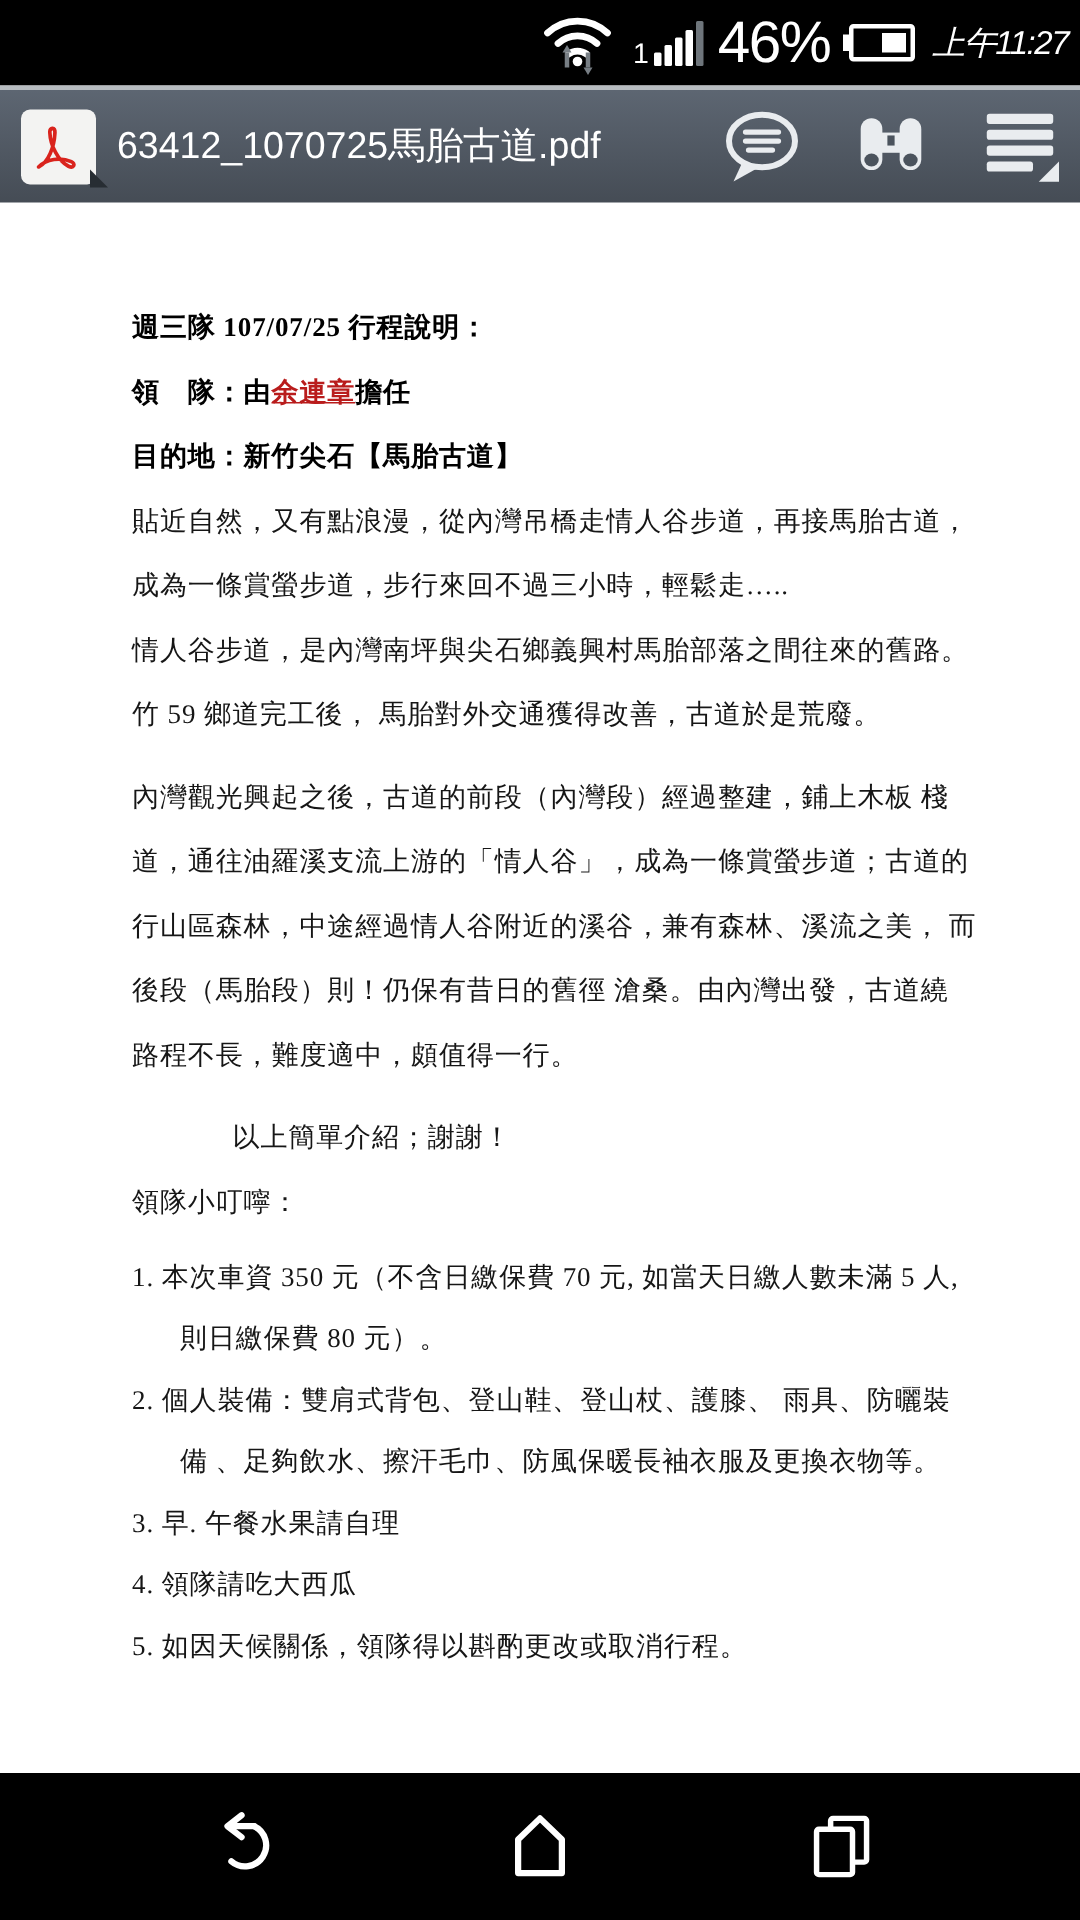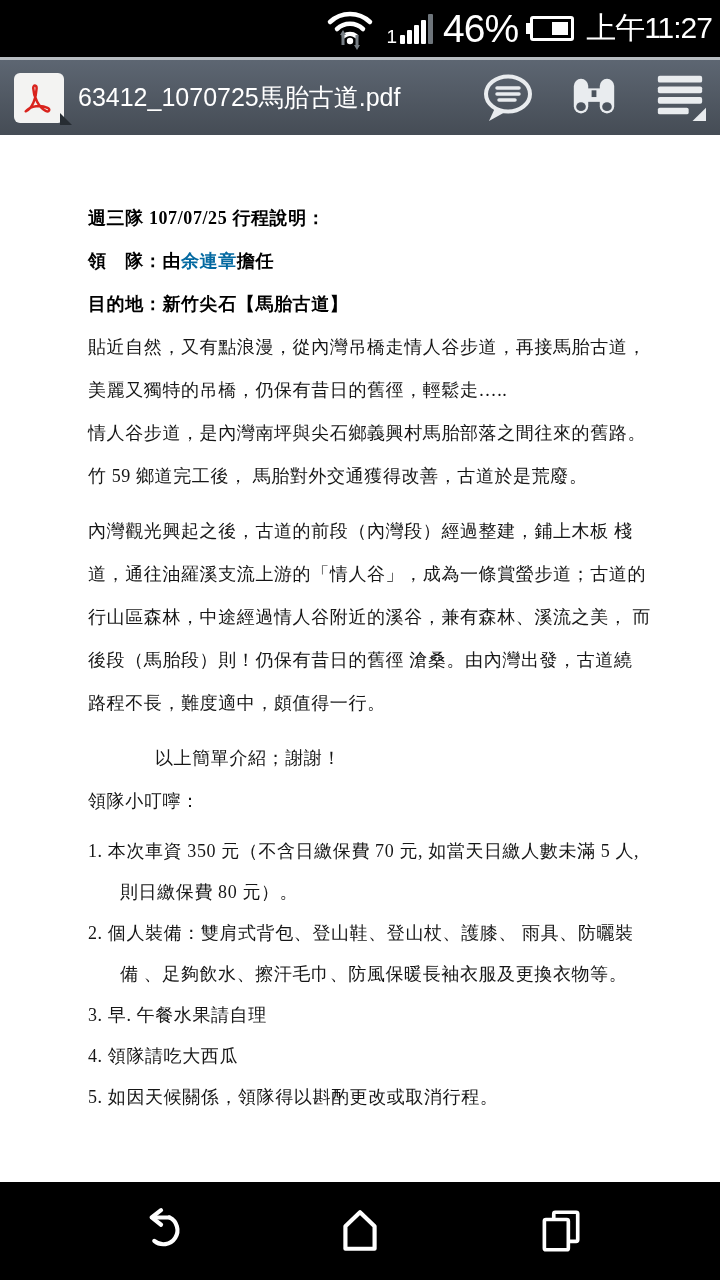--- a/index.html
+++ b/index.html
@@ -16,42 +16,42 @@
   }
   .wifi-wrap{position:relative;width:50px;height:44px;}
   .sig-wrap{display:flex;align-items:flex-end;gap:2px;height:30px;margin-left:2px;}
   .sig-num{font-size:19px;line-height:14px;color:#fff;margin-right:1px;}
   .sig-bar{width:5px;background:#fff;border-radius:1px;}
   .sig-bar.muted{background:#6e757b;}
   .batt-pct{font-size:39px;letter-spacing:-1px;}
   .battery{position:relative;width:44px;height:25px;border:3px solid #fff;border-radius:3px;box-sizing:border-box;margin-left:2px;}
   .battery::before{content:"";position:absolute;left:-7px;top:4px;width:4px;height:11px;background:#fff;}
   .batt-fill{position:absolute;right:3px;top:3px;bottom:3px;width:16px;background:#fff;}
-  .clock{font-size:30px;letter-spacing:-1px;margin-left:2px;}
+  .clock{font-size:22px;letter-spacing:-1px;margin-left:2px;font-style:italic;}
   
   .hdr-sep{height:3px;background:#b7bcc1;}
   .app-header{
     height:75px;background:linear-gradient(#5d6672,#454c55);
     display:flex;align-items:center;padding:0 14px;box-sizing:border-box;
     font-family:"Liberation Sans","DejaVu Sans",sans-serif;
   }
   .pdf-icon{position:relative;width:50px;height:50px;background:#f3f3f2;border-radius:6px;flex:0 0 auto;display:flex;align-items:center;justify-content:center;}
   .pdf-icon::after{content:"";position:absolute;right:-8px;bottom:-2px;border-style:solid;border-width:0 0 12px 12px;border-color:transparent transparent transparent #272d33;transform:rotate(-90deg);}
   .doc-title{color:#fff;font-size:25px;line-height:31px;margin-left:14px;width:372px;word-break:break-all;}
   .hdr-icons{display:flex;align-items:center;gap:34px;margin-left:auto;}
   .hdr-icon{width:52px;height:50px;display:flex;align-items:center;justify-content:center;}
   
   .doc{
     position:absolute;top:145px;left:0;right:0;bottom:98px;background:#fff;
     padding:52px 80px 0 88px;box-sizing:border-box;color:#161616;
     font-size:18px;letter-spacing:0.6px;
   }
   .line{line-height:43px;white-space:nowrap;}
   .bold{font-weight:700;color:#000;}
-  .link{color:#0369a1;}
+  .link{color:#b91c1c;text-decoration:underline;}
   .gap{margin-top:12px;}
   .gap-sm{margin-top:8px;}
   .indent2{padding-left:67px;}
   .li{line-height:41px;}
   .cont{padding-left:32px;}
   
   .nav-bar{
     position:absolute;left:0;right:0;bottom:0;height:98px;background:#000;
     display:flex;align-items:center;justify-content:space-around;padding:0 60px;
   }
@@ -138,21 +138,21 @@
     </div>
   </div>
 </div>
 
 <div class="doc">
   <div class="line bold">週三隊 107/07/25 行程說明：</div>
   <div class="line bold"><span>領　隊：由</span><span class="link">余連章</span><span>擔任</span></div>
   <div class="line bold">目的地：新竹尖石【馬胎古道】</div>
   <div>
       <div class="line">貼近自然，又有點浪漫，從內灣吊橋走情人谷步道，再接馬胎古道，</div>
-      <div class="line">美麗又獨特的吊橋，仍保有昔日的舊徑，輕鬆走…..</div>
+      <div class="line">成為一條賞螢步道，步行來回不過三小時，輕鬆走…..</div>
       <div class="line">情人谷步道，是內灣南坪與尖石鄉義興村馬胎部落之間往來的舊路。</div>
       <div class="line">竹 59 鄉道完工後， 馬胎對外交通獲得改善，古道於是荒廢。</div>
       <div class="line gap">內灣觀光興起之後，古道的前段（內灣段）經過整建，鋪上木板 棧</div>
       <div class="line">道，通往油羅溪支流上游的「情人谷」，成為一條賞螢步道；古道的</div>
       <div class="line">行山區森林，中途經過情人谷附近的溪谷，兼有森林、溪流之美， 而</div>
       <div class="line">後段（馬胎段）則！仍保有昔日的舊徑 滄桑。由內灣出發，古道繞</div>
       <div class="line">路程不長，難度適中，頗值得一行。</div>
       <div class="line gap indent2">以上簡單介紹；謝謝！</div>
       <div class="line">領隊小叮嚀：</div>
       <div class="line li gap-sm">1. 本次車資 350 元（不含日繳保費 70 元, 如當天日繳人數未滿 5 人,</div>

